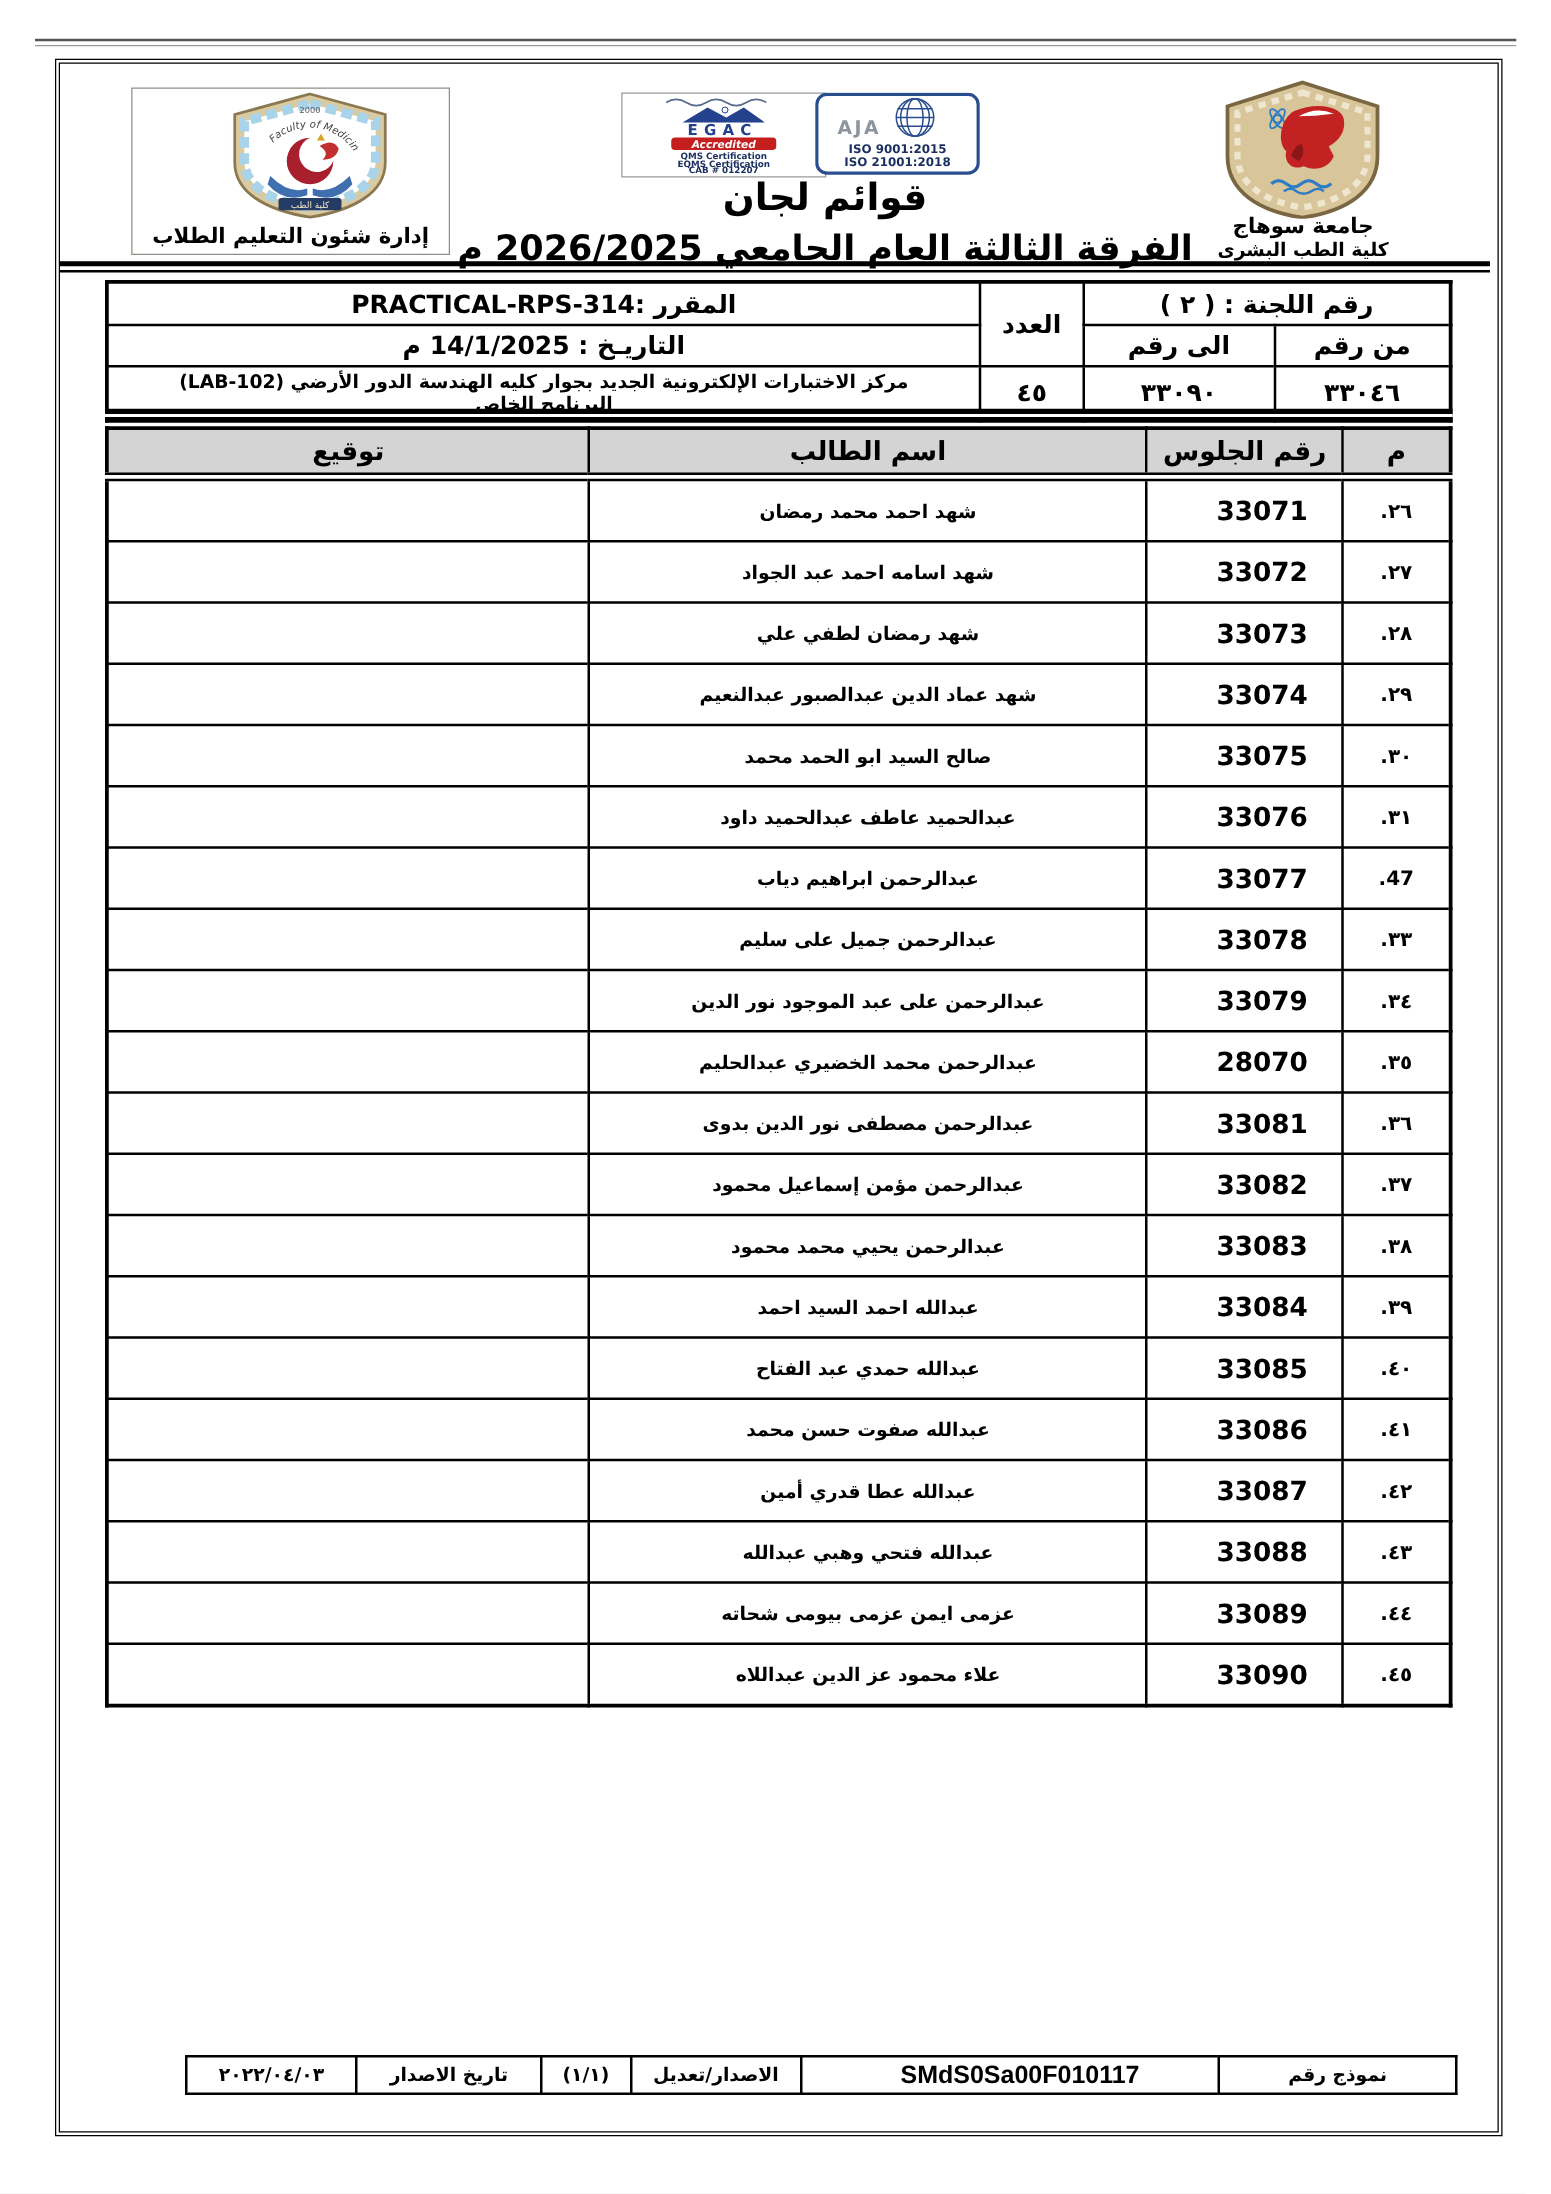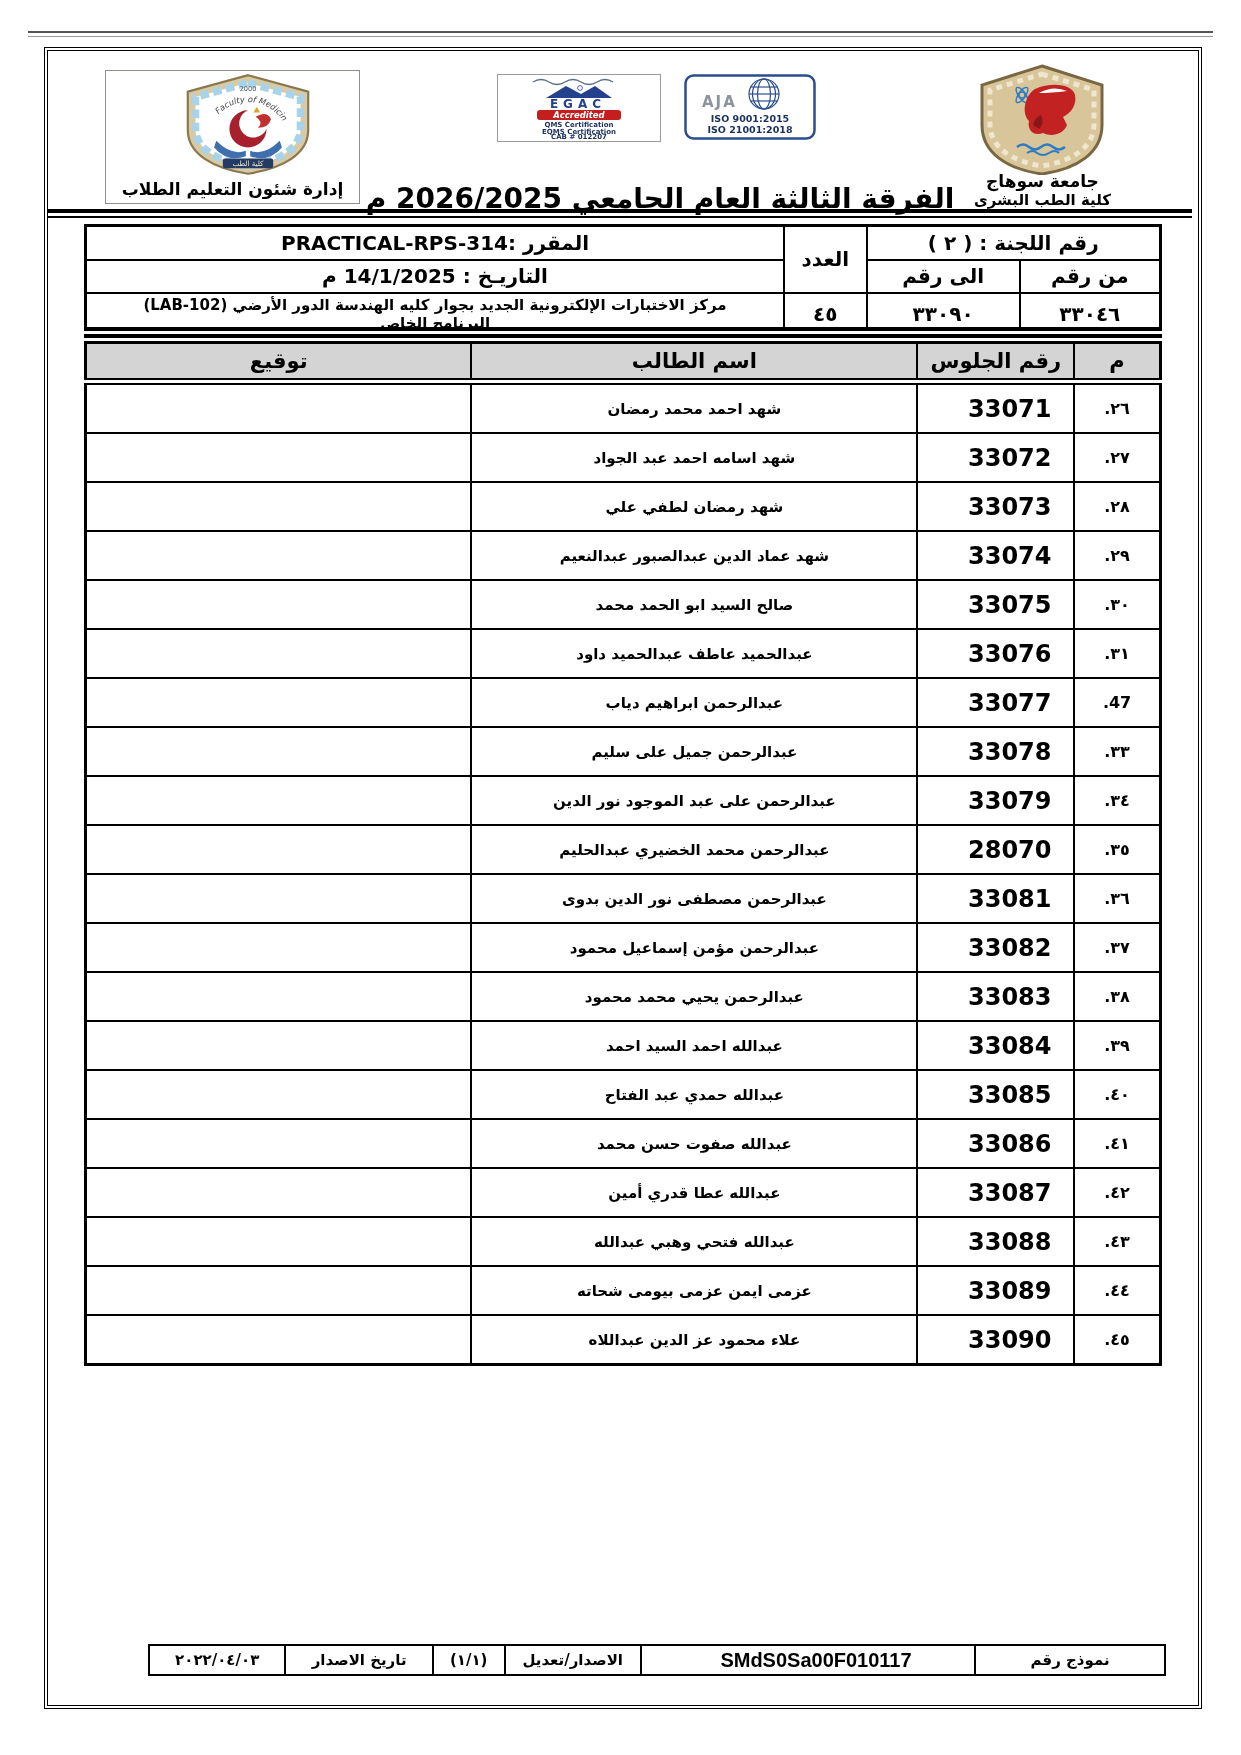--- a/index.html
+++ b/index.html
@@ -9,38 +9,38 @@
   
   .top-hairline{left:28px;top:31px;width:1185px;height:3px;border-top:2px solid #555;border-bottom:1px solid #9a9a9a;}
   .frame{left:44px;top:47px;width:1150px;height:1654px;border:4px double #000;}
   .header-rule{left:48px;top:209px;width:1144px;height:3px;border-top:4px solid #000;border-bottom:2px solid #000;}
   .band{left:84px;top:327px;width:1078px;height:11px;
         background:linear-gradient(to bottom,#000 0 4px,#fff 4px 7px,#000 7px 11px);}
   
   .left-box{left:105px;top:70px;width:223px;height:132px;border:1px solid #8f8f85;text-align:center;padding-left:30px;}
   .left-box .lbl{position:absolute;bottom:4px;left:0;width:100%;font-size:17px;font-weight:bold;direction:rtl;}
   .egac-box{left:497px;top:74px;width:162px;height:66px;border:1px solid #9a9a9a;}
-  .aja-box{left:684px;top:74px;width:132px;height:78px;border-radius:25px;}
+  .aja-box{left:652px;top:74px;width:132px;height:78px;border-radius:25px;}
   .title1{left:430px;top:141px;width:460px;text-align:center;font-size:30px;font-weight:bold;direction:rtl;}
   .title2{left:300px;top:182px;width:720px;text-align:center;font-size:28px;font-weight:bold;direction:rtl;white-space:nowrap;}
   .uni-logo{left:975px;top:63px;width:135px;height:112px;}
   .uni-text{left:930px;top:172px;width:225px;text-align:center;direction:rtl;line-height:1.15;}
   .uni-text .l1{font-size:17px;font-weight:bold;}
   .uni-text .l2{font-size:15px;font-weight:bold;}
   
   table{border-collapse:collapse;table-layout:fixed;direction:rtl;}
   td,th{border:2px solid #000;overflow:hidden;padding:0 4px;}
   .info-table{left:84px;top:224px;width:1078px;border:3px solid #000;}
   .info-table td{font-weight:bold;font-size:20px;text-align:center;vertical-align:middle;}
   .info-table .loc{font-size:15px;line-height:1.25;padding:2px 6px;}
   .main-table{left:84px;top:341px;width:1078px;border:3px solid #000;}
   .main-table th{background:#d4d4d4;font-size:21px;font-weight:bold;height:34px;border-bottom:7px double #000;}
   .main-table td{height:47px;text-align:center;vertical-align:middle;font-weight:bold;}
   .main-table td.c-no{font-size:16px;}
-  .main-table td.c-seat{font-size:24px;direction:ltr;padding-left:32px;}
+  .main-table td.c-seat{font-size:21px;direction:ltr;padding-left:32px;}
   .main-table td.c-name{font-size:15px;}
   .footer-table{left:148px;top:1644px;width:1018px;border:2px solid #000;}
   .footer-table td{font-weight:bold;font-size:15px;text-align:center;vertical-align:middle;height:28px;margin-left:16px;}
   .footer-table td.serif{font-family:Liberation Sans, sans-serif;font-size:20px;direction:ltr;padding-left:20px;}
   svg text{font-family:"DejaVu Sans",sans-serif;}
 </style>
 </head>
 <body>
 
 <div class="page">
@@ -92,20 +92,21 @@
         <line x1="66" y1="13" x2="94" y2="13"></line>
         <line x1="65" y1="20" x2="95" y2="20"></line>
         <line x1="66" y1="27" x2="94" y2="27"></line>
       </g>
       <text x="18" y="33" font-size="15" font-weight="bold" letter-spacing="2" fill="#8d949e">AJA</text>
       <text x="66" y="48" font-size="9.5" font-weight="bold" fill="#1a2f5e" text-anchor="middle">ISO 9001:2015</text>
       <text x="66" y="59" font-size="9.5" font-weight="bold" fill="#1a2f5e" text-anchor="middle">ISO 21001:2018</text>
     </svg>
   </div>
 
+  <div class="abs title1">قوائم لجان</div>
   <div class="abs title2">الفرقة الثالثة العام الجامعي 2026/2025 م</div>
 
   <div class="abs uni-logo">
     <svg width="135" height="112" viewBox="0 0 135 112">
       <path d="M67,3 L127,22 V62 C127,90 102,106 67,111 C32,106 7,90 7,62 V22 Z" fill="#d8c59a" stroke="#7a6742" stroke-width="3"></path>
       <path d="M67,11 L119,27 V61 C119,84 98,98 67,103 C36,98 15,84 15,61 V27 Z" fill="#d8c59a" stroke="#efe6cf" stroke-width="5" stroke-dasharray="6 5"></path>
       <g stroke="#2e7cc3" stroke-width="1.4" fill="none">
         <circle cx="47" cy="32" r="3"></circle>
         <ellipse cx="47" cy="32" rx="9" ry="3.5" transform="rotate(55 47 32)"></ellipse>
         <ellipse cx="47" cy="32" rx="9" ry="3.5" transform="rotate(-55 47 32)"></ellipse>

